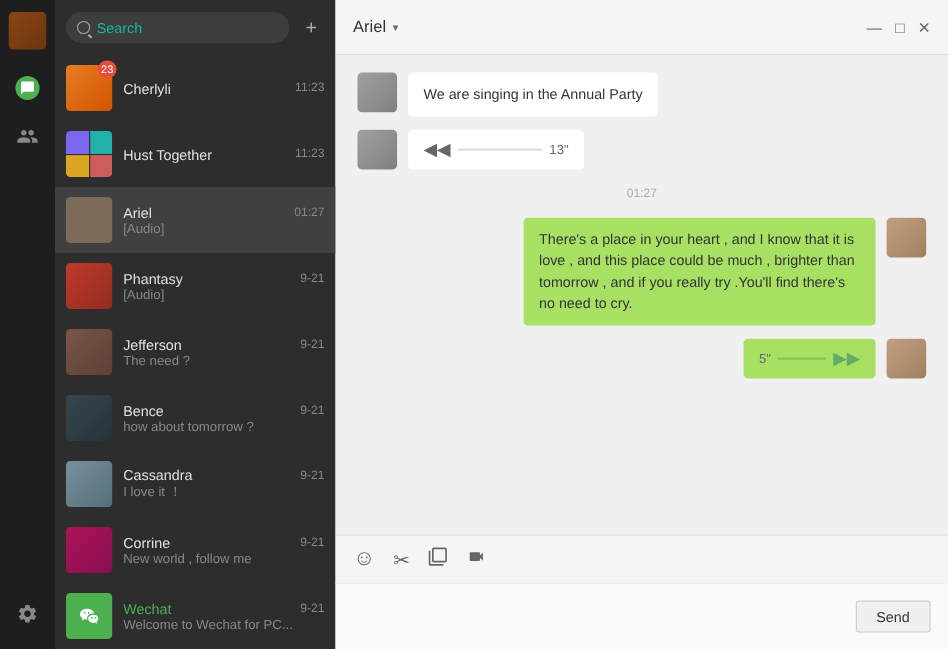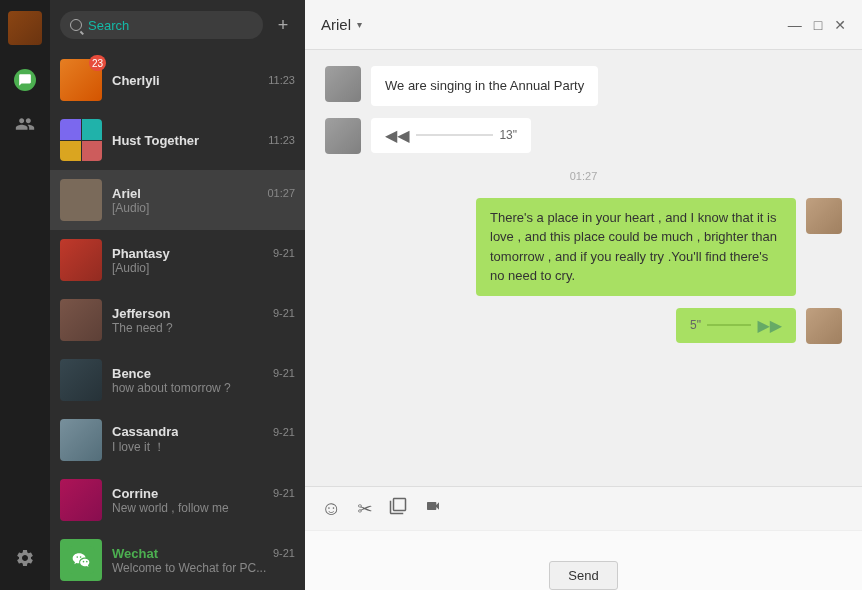--- a/index.html
+++ b/index.html
@@ -145,21 +145,21 @@
 
     .contact-header {
       display: flex;
       justify-content: space-between;
       align-items: center;
     }
 
     .contact-name {
       color: #e0e0e0;
       font-size: 13px;
-      font-weight: 700;
+      font-weight: 400;
       white-space: nowrap;
       overflow: hidden;
       text-overflow: ellipsis;
     }
 
     .contact-time {
       color: #888;
       font-size: 11px;
       flex-shrink: 0;
       margin-left: 4px;
@@ -390,21 +390,20 @@
 
     
     .input-area {
       height: 60px;
       background: #fafafa;
       display: flex;
       align-items: center;
       padding: 0 16px;
       gap: 10px;
       border-top: 1px solid #eee;
-      flex-direction: column;
     }
 
     .message-input {
       flex: 1;
       border: none;
       background: transparent;
       font-size: 13px;
       color: #333;
       outline: none;
     }

